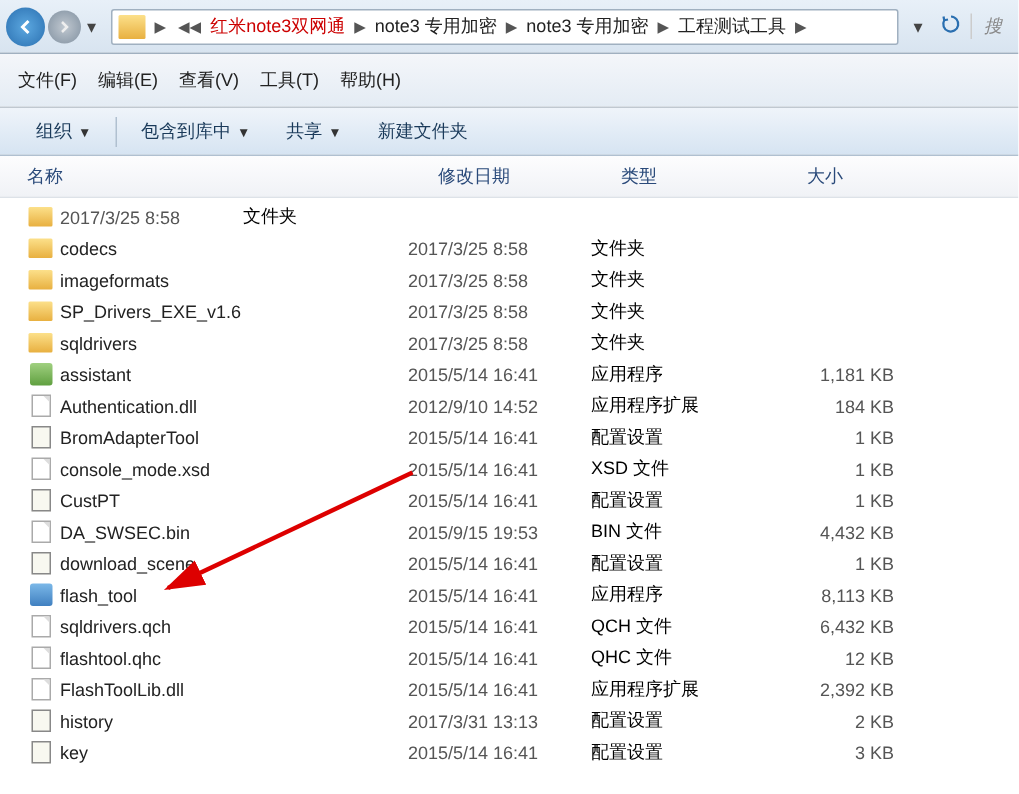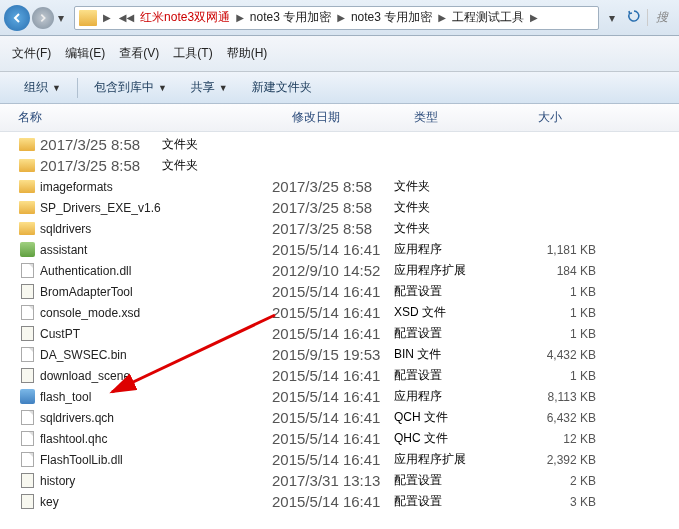--- a/index.html
+++ b/index.html
@@ -42,21 +42,21 @@
 .file-list { padding: 2px 0; }
 .file-row { height: 21px; display: flex; align-items: center; padding-left: 18px; }
 .file-icon { width: 18px; height: 16px; margin-right: 4px; display: flex; align-items: center; justify-content: center; }
 .folder { background: linear-gradient(#fce08a, #e8b040); border-radius: 1px; width: 16px; height: 13px; }
 .file-generic { border: 1px solid #aaa; background: #fff; width: 13px; height: 15px; position: relative; }
 .file-generic::after { content: ""; position: absolute; top: 0; right: 0; border-top: 4px solid #ddd; border-left: 4px solid transparent; }
 .file-green { background: linear-gradient(#a0d080, #60a040); width: 15px; height: 15px; border-radius: 2px; }
 .file-disk { background: linear-gradient(#7bb8e8, #4080c0); width: 15px; height: 15px; border-radius: 2px; }
 .file-cfg { border: 1px solid #888; background: #f8f8f0; width: 13px; height: 15px; }
 .fn { color: #222; width: 232px; white-space: nowrap; overflow: hidden; }
-.fd { color: #555; width: 122px; font-size: 15px; }
+.fd { color: #555; width: 122px; font-size: 12px; }
 .ft { color: #000000; width: 124px; }
 .fs { color: #555; width: 86px; text-align: right; padding-right: 8px; }
 
 
 .arrow-overlay { position: absolute; top: 310px; left: 90px; pointer-events: none; z-index: 10; }
 </style>
 </head>
 <body>
 
 <div class="nav-bar">
@@ -135,20 +135,21 @@
         <div class="folder"></div>
       </div>
       <div class="fd">2017/3/25 8:58</div>
       <div class="ft">文件夹</div>
       <div class="fs"></div>
     </div>
     <div class="file-row">
       <div class="file-icon">
         <div class="folder"></div>
       </div>
+      <div class="fn">codecs</div>
       <div class="fd">2017/3/25 8:58</div>
       <div class="ft">文件夹</div>
       <div class="fs"></div>
     </div>
     <div class="file-row">
       <div class="file-icon">
         <div class="folder"></div>
       </div>
       <div class="fn">imageformats</div>
       <div class="fd">2017/3/25 8:58</div>

